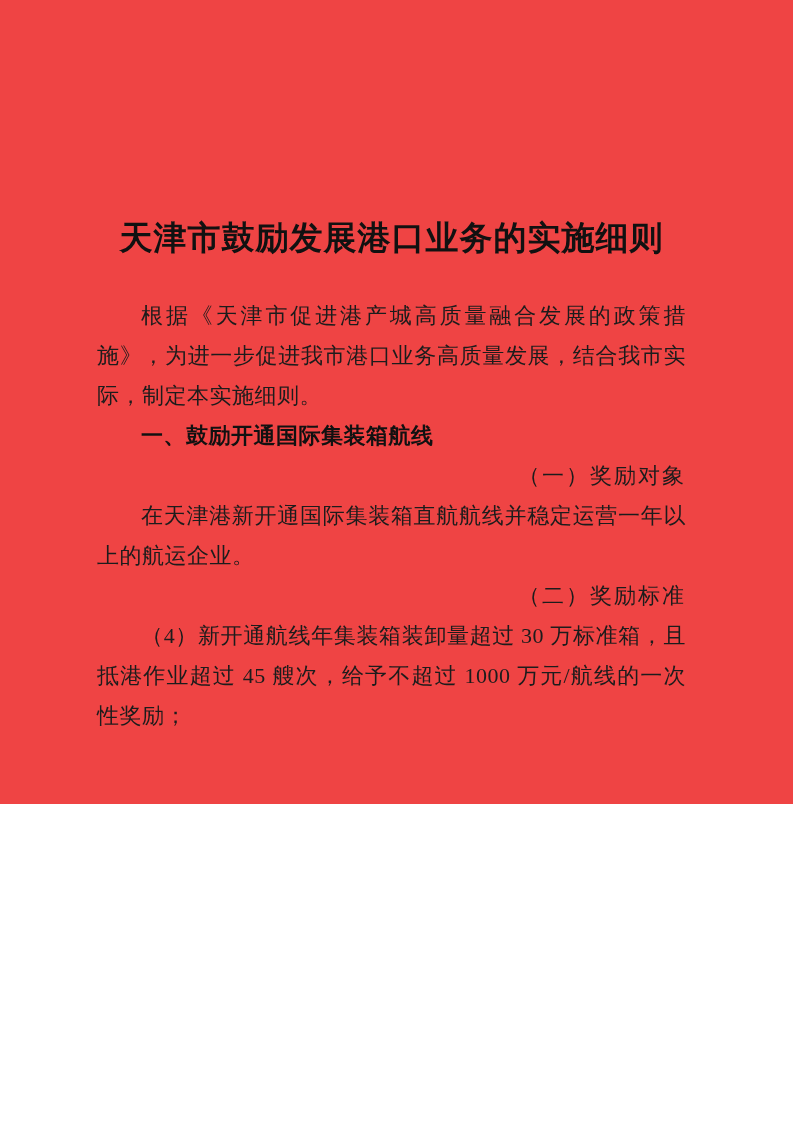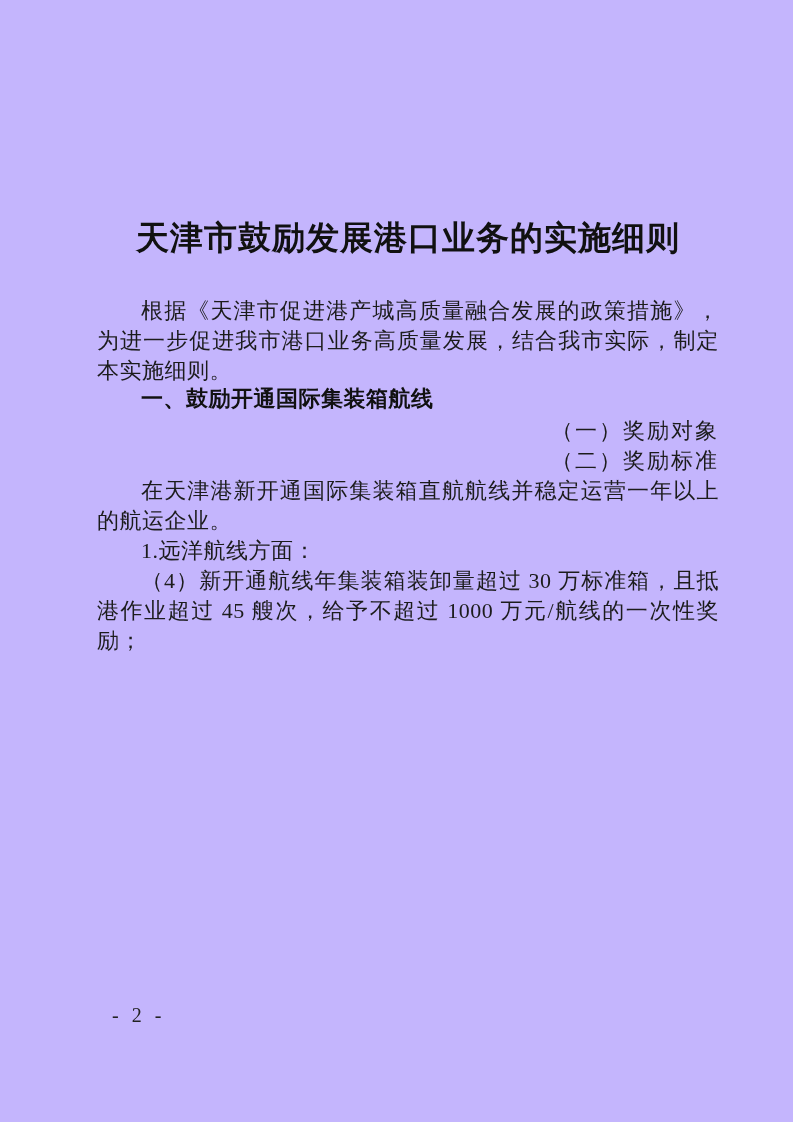--- a/index.html
+++ b/index.html
@@ -3,49 +3,49 @@
 <meta charset="utf-8">
 <style>
   html, body {
     margin: 0;
     padding: 0;
     background: #ffffff;
   }
   .page {
     position: relative;
     width: 793px;
-    height: 1122px;
-    background: #c4b5fd;
+    height: 804px;
+    background: #ef4444;
     box-sizing: border-box;
-    padding: 218px 74px 0 97px;
+    padding: 218px 107px 0 97px;
     color: #1c1c1c;
     font-family: "Liberation Serif", "DejaVu Serif", serif;
     overflow: hidden;
   }
   .doc-title {
     margin: 0 0 38px 0;
     font-family: "Liberation Sans", "DejaVu Sans", sans-serif;
     font-weight: 700;
     font-size: 33px;
     line-height: 40px;
     text-align: center;
     letter-spacing: 1px;
     color: #111111;
   }
   .para {
     margin: 0;
     font-size: 22px;
-    line-height: 30px;
+    line-height: 40px;
     text-indent: 2em;
     text-align: justify;
     text-justify: inter-ideograph;
     letter-spacing: 0.5px;
   }
   .para.h1 {
-    font-family: Liberation Mono, monospace;
+    font-family: Liberation Sans, sans-serif;
     font-weight: 700;
     text-align: left;
     color: #111111;
   }
   .para.h2 {
     font-family: "Liberation Serif", "DejaVu Serif", serif;
     font-weight: 400;
     text-align: right;
     letter-spacing: 2px;
   }
@@ -66,25 +66,24 @@
 <div class="page">
 
   <h1 class="doc-title">天津市鼓励发展港口业务的实施细则</h1>
 
   <p class="para">根据《天津市促进港产城高质量融合发展的政策措施》，为进一步促进我市港口业务高质量发展，结合我市实际，制定本实施细则。</p>
 
   <p class="para h1">一、鼓励开通国际集装箱航线</p>
 
   <p class="para h2">（一）奖励对象</p>
 
+  <p class="para">在天津港新开通国际集装箱直航航线并稳定运营一年以上的航运企业。</p>
+
   <p class="para h2">（二）奖励标准</p>
 
-  <p class="para">在天津港新开通国际集装箱直航航线并稳定运营一年以上的航运企业。</p>
-
-  <p class="para">1.远洋航线方面：</p>
 
 
 
 
   <p class="para">（4）新开通航线年集装箱装卸量超过 30 万标准箱，且抵港作业超过 45 艘次，给予不超过 1000 万元/航线的一次性奖励；</p>
 
   <div class="page-number">- 2 -</div>
 
 </div>
 

